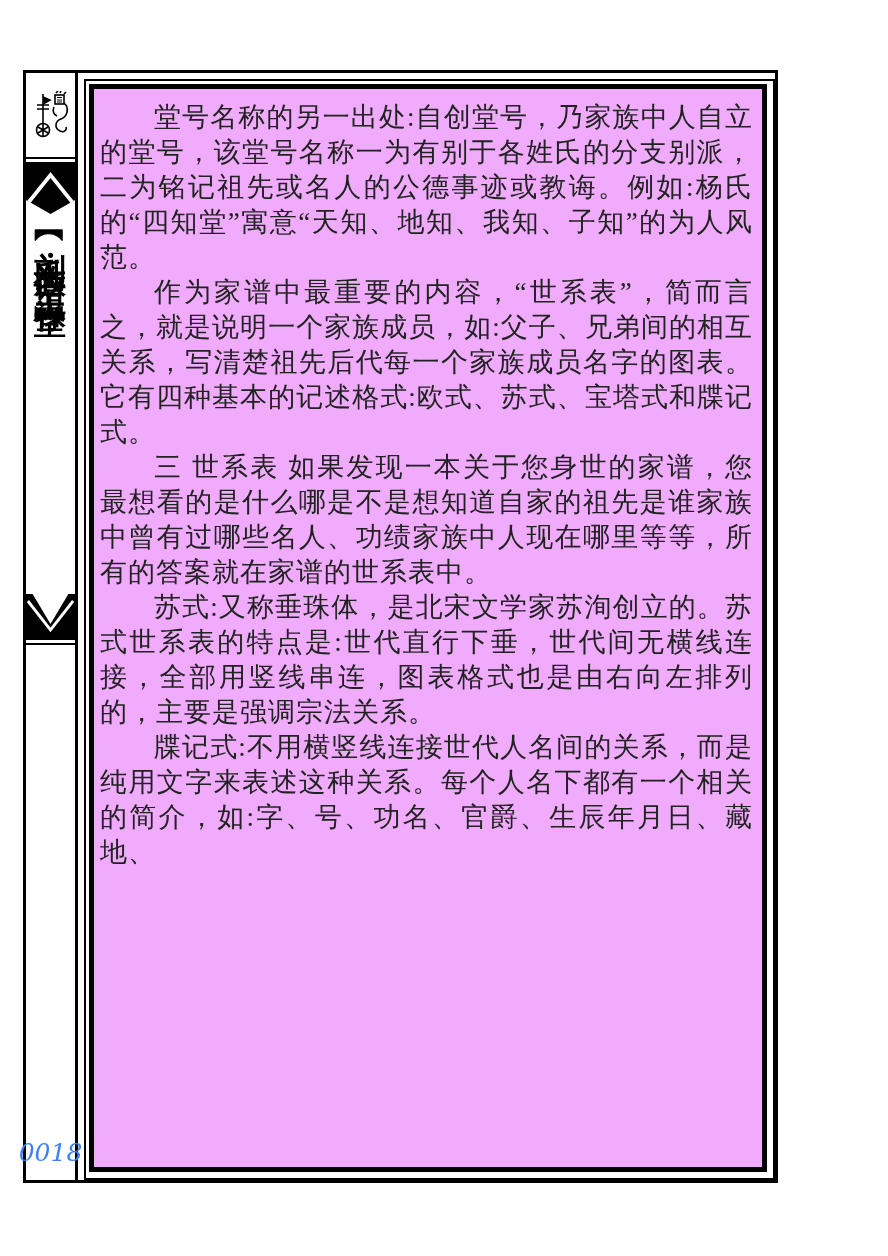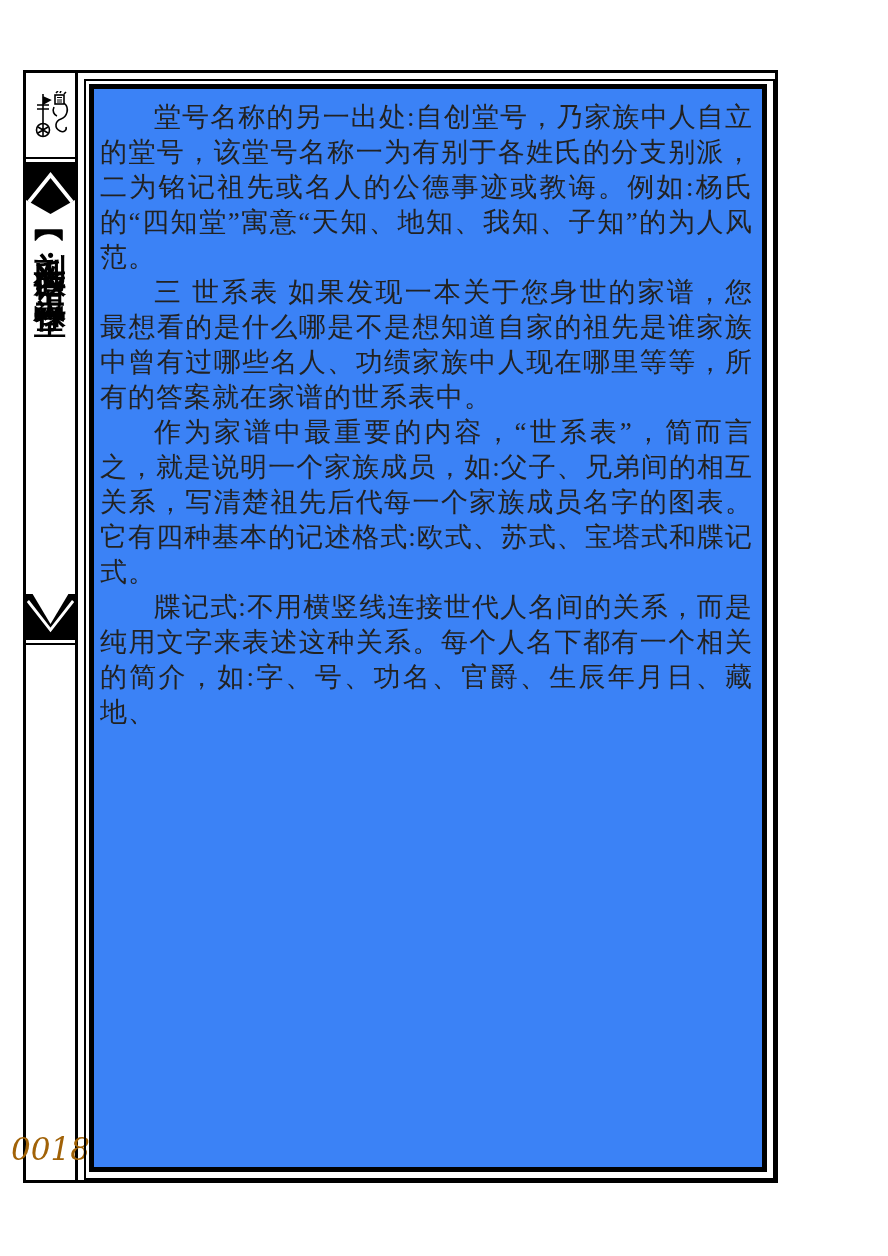--- a/index.html
+++ b/index.html
@@ -33,30 +33,30 @@
     writing-mode:vertical-rl;text-orientation:mixed;
     font-size:32px;font-weight:bold;letter-spacing:6px;line-height:1;
     padding-top:6px;white-space:nowrap;color:#000;
     font-family:"Liberation Serif","DejaVu Serif",serif;
   }
   .page-number-area{
     flex:1;display:flex;align-items:flex-end;justify-content:center;
   }
   .page-number{
     font-family:"DejaVu Serif","Liberation Serif",serif;
-    font-style:italic;font-size:31px;line-height:1;margin-bottom:15px;color:#a16207;
+    font-style:italic;font-size:25px;line-height:1;margin-bottom:15px;color:#3b82f6;
   }
   
   .content-wrap{flex:1;display:flex;padding:6px 0 0 6px;box-sizing:border-box;}
   .thin-box{
     flex:1;border:2px solid #000;padding:3px 6px 6px 3px;box-sizing:border-box;display:flex;
   }
   .thick-box{
     flex:1;border:5px solid #000;box-sizing:border-box;
-    padding:11px 9px 6px 6px;overflow:hidden;background:#3b82f6;
+    padding:11px 9px 6px 6px;overflow:hidden;background:#f0abfc;
   }
   .body-text p{
     margin:0;font-size:27px;line-height:35px;text-indent:2em;
     text-align:justify;text-align-last:left;letter-spacing:1px;
     color:#222;
     font-family:"Liberation Serif","DejaVu Serif",serif;
   }
   svg{display:block;}
 </style>
 </head>
@@ -107,21 +107,22 @@
     <div class="page-number-area">
       <div class="page-number">0018</div>
     </div>
   </div>
 
   <div class="content-wrap">
     <div class="thin-box">
       <div class="thick-box">
         <div class="body-text">
           <p>堂号名称的另一出处:自创堂号，乃家族中人自立的堂号，该堂号名称一为有别于各姓氏的分支别派，二为铭记祖先或名人的公德事迹或教诲。例如:杨氏的“四知堂”寓意“天知、地知、我知、子知”的为人风范。</p>
+          <p>作为家谱中最重要的内容，“世系表”，简而言之，就是说明一个家族成员，如:父子、兄弟间的相互关系，写清楚祖先后代每一个家族成员名字的图表。它有四种基本的记述格式:欧式、苏式、宝塔式和牒记式。</p>
           <p>三 世系表 如果发现一本关于您身世的家谱，您最想看的是什么哪是不是想知道自家的祖先是谁家族中曾有过哪些名人、功绩家族中人现在哪里等等，所有的答案就在家谱的世系表中。</p>
-          <p>作为家谱中最重要的内容，“世系表”，简而言之，就是说明一个家族成员，如:父子、兄弟间的相互关系，写清楚祖先后代每一个家族成员名字的图表。它有四种基本的记述格式:欧式、苏式、宝塔式和牒记式。</p>
+          <p>苏式:又称垂珠体，是北宋文学家苏洵创立的。苏式世系表的特点是:世代直行下垂，世代间无横线连接，全部用竖线串连，图表格式也是由右向左排列的，主要是强调宗法关系。</p>
           <p>牒记式:不用横竖线连接世代人名间的关系，而是纯用文字来表述这种关系。每个人名下都有一个相关的简介，如:字、号、功名、官爵、生辰年月日、藏地、</p>
         </div>
       </div>
     </div>
   </div>
 
 </div>
 
 </body></html>

